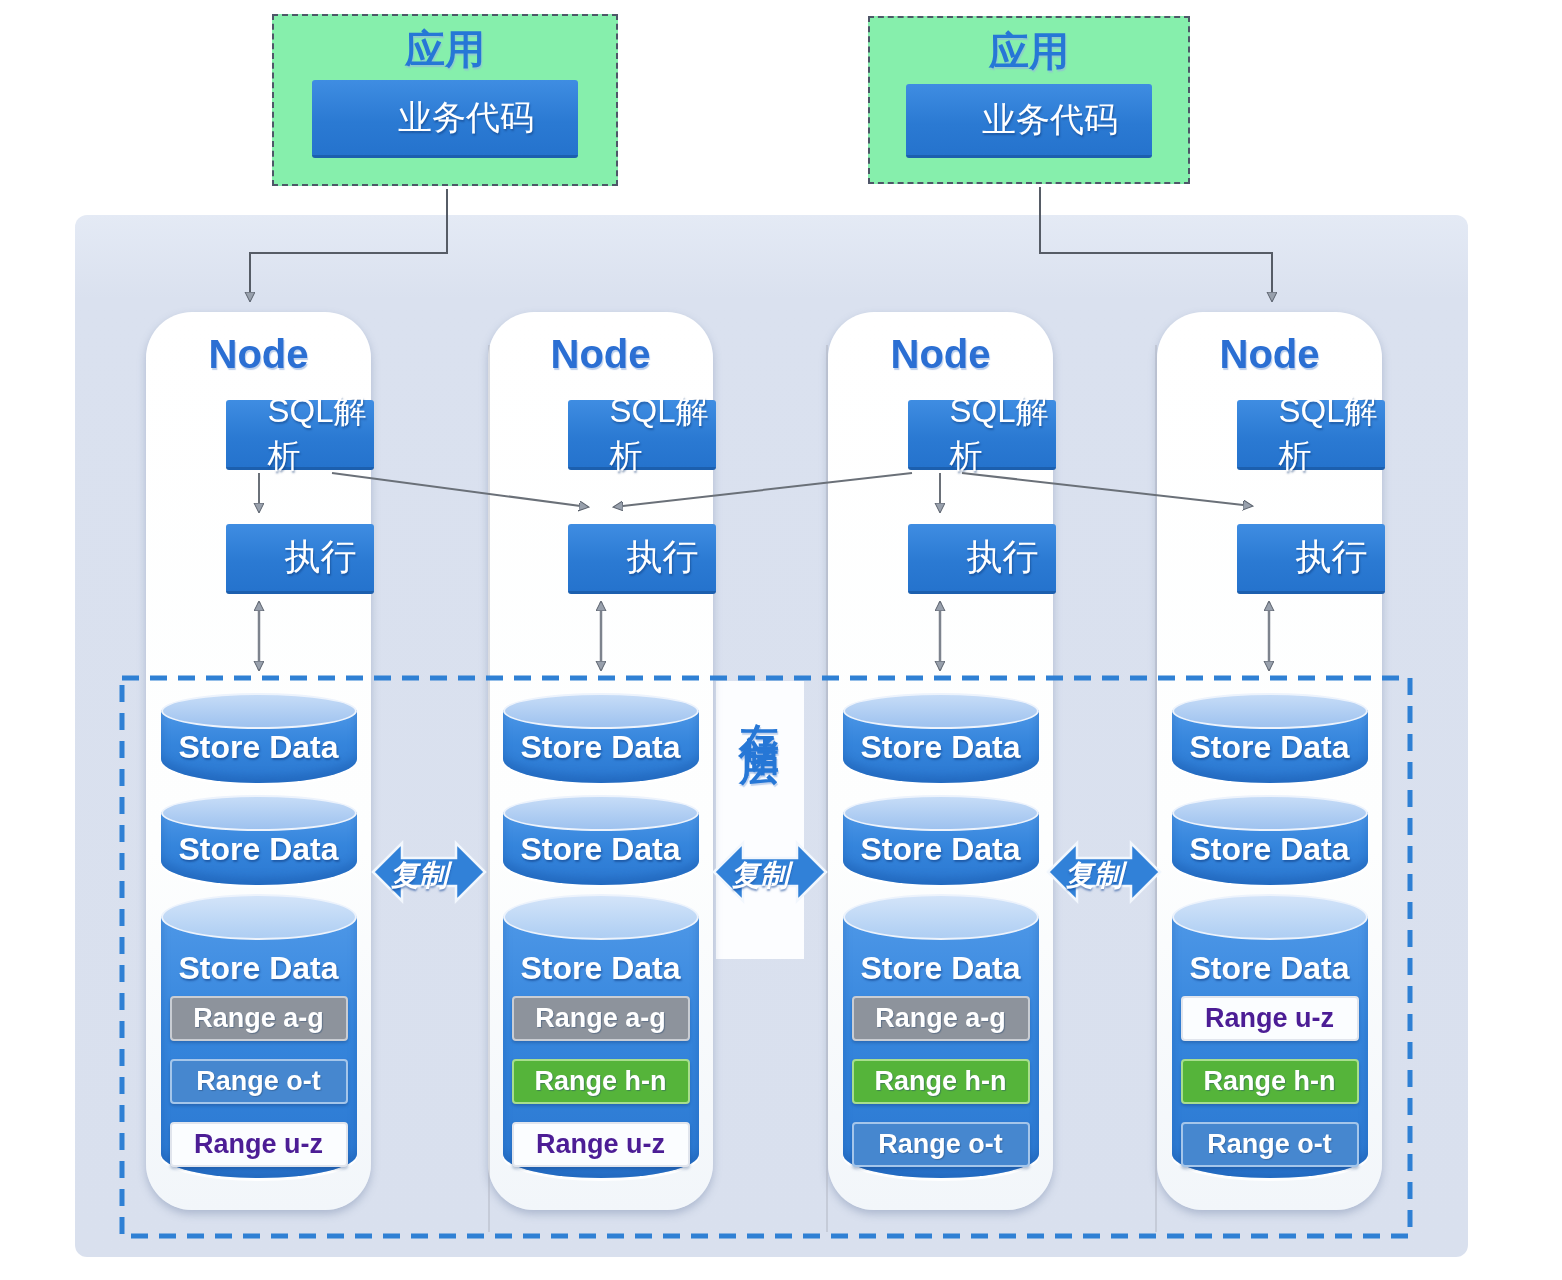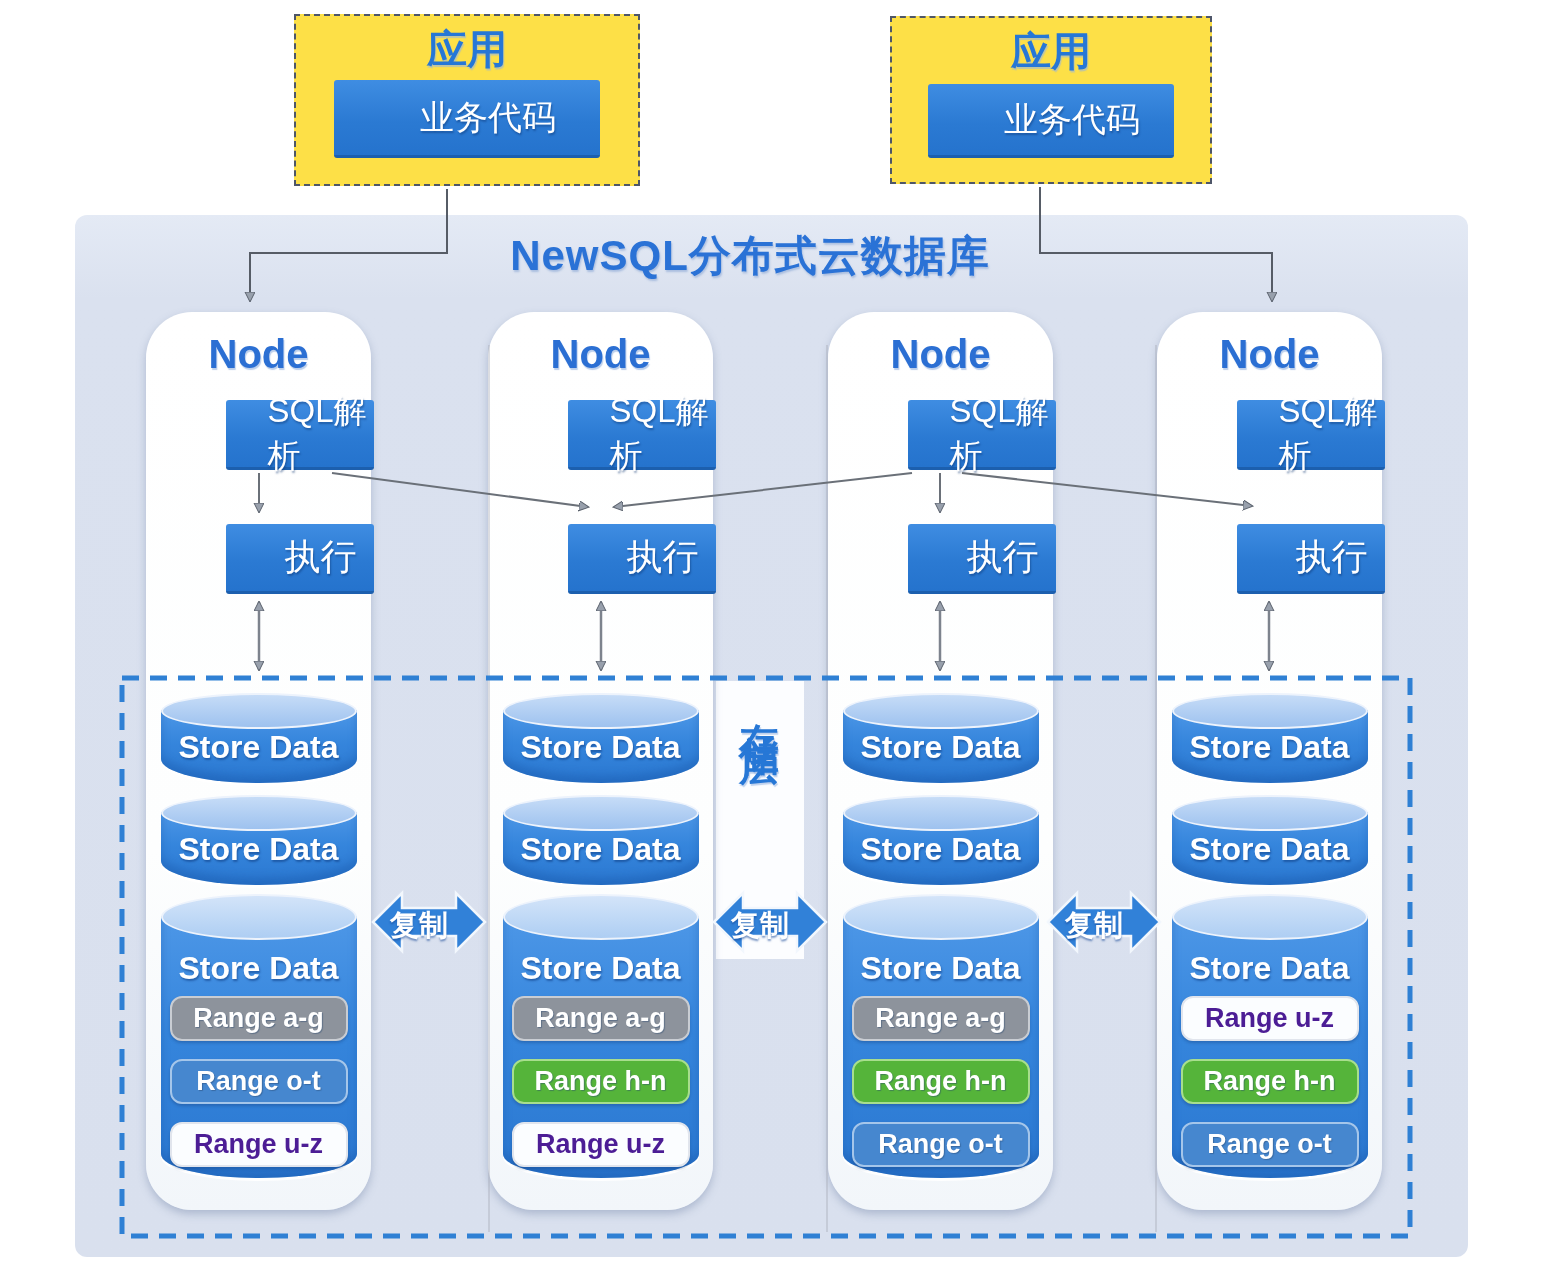--- a/index.html
+++ b/index.html
@@ -15,22 +15,22 @@
     border-radius:12px; z-index:0;
   }
   .diagram-title {
     position:absolute; left:0; top:228px; width:1500px; text-align:center;
     font-size:42px; font-weight:bold; color:#2a72d6; z-index:2;
     text-shadow:1px 2px 2px rgba(130,160,210,.55); letter-spacing:1px;
   }
 
   
   .app-box {
-    position:absolute; background:#fde047; border:2px dashed #4e5668;
-    box-sizing:border-box; z-index:3;margin-left:22px;
+    position:absolute; background:#86efac; border:2px dashed #4e5668;
+    box-sizing:border-box; z-index:3;
   }
   .app1 { left:272px; top:14px; width:346px; height:172px; }
   .app2 { left:868px; top:16px; width:322px; height:168px; }
   .app-title {
     margin-top:6px; text-align:center; font-size:40px; font-weight:bold;
     color:#2677d6; text-shadow:1px 2px 1px rgba(150,180,225,.6);
   }
   .bluebox {
     background:linear-gradient(180deg,#3f8de2 0%,#2b7ad3 55%,#2573cd 100%);
     border-bottom:3px solid #1c5fae; border-radius:3px; color:#ffffff;
@@ -82,21 +82,21 @@
   .small2 { top:483px; height:90px; }
   .small .clabel, .small2 .clabel { top:36px; }
   .big { top:582px; height:284px; }
   .big .ctop  { height:46px; background:linear-gradient(180deg,#d3e4f9 0%,#aecef3 100%); }
   .big .cbody { top:22px; }
   .big .clabel{ top:56px; }
 
   
   .pill {
     position:absolute; left:50%; transform:translateX(-50%);
-    width:178px; height:45px; border-radius:12px; border:2px solid;
+    width:178px; height:45px; border-radius:4px; border:2px solid;
     box-sizing:border-box; display:flex; align-items:center; justify-content:center;
     font-size:27px; font-weight:bold; color:#ffffff; z-index:3;
     text-shadow:1px 1px 1px rgba(40,70,110,.45);
     box-shadow:0 2px 3px rgba(20,60,120,.35);
   }
   .p1 { top:102px; } .p2 { top:165px; } .p3 { top:228px; }
   .v-gray  { background:#8d939c; border-color:#c9cdd3; }
   .v-blue  { background:#4687cf; border-color:#a5c6ea; }
   .v-green { background:#55b43a; border-color:#a8de8d; }
   .v-white { background:#fbfdff; border-color:#e1e5ed; color:#4c1d95; text-shadow:none; }
@@ -106,39 +106,38 @@
     position:absolute; left:716px; top:681px; width:88px; height:278px;
     background:#fcfdff; z-index:1;
   }
   .storage-label {
     position:absolute; left:50%; transform:translateX(-50%); top:10px;
     writing-mode:vertical-rl; font-size:40px; font-weight:bold; color:#2677d6;
     letter-spacing:13px; text-shadow:1px 2px 1px rgba(150,180,225,.6);
   }
 
   
-  .rep { position:absolute; top:885px; width:96px; height:74px; z-index:6; }
+  .rep { position:absolute; top:835px; width:96px; height:74px; z-index:6;font-style:italic; }
   .rep-a { left:371px; } .rep-b { left:712px; } .rep-c { left:1046px; }
   .rep svg { position:absolute; left:0; top:0; }
   .rep .rep-label {
     position:absolute; width:100%; text-align:center; top:21px;
     font-size:29px; font-weight:bold; color:#ffffff; z-index:2;
     text-shadow:0 2px 2px rgba(20,70,150,.55);
   }
 
   
   .overlay { position:absolute; left:0; top:0; z-index:5; pointer-events:none; }
 </style>
 </head>
 <body>
 
 <div class="canvas">
 
   <div class="container"></div>
-  <div class="diagram-title">NewSQL分布式云数据库</div>
 
   <div class="storage-strip">
     <div class="storage-label">存储层</div>
   </div>
 
   <div class="node-card c1">
     <div class="node-title">Node</div>
     <div class="nbox sql bluebox">SQL解析</div>
     <div class="nbox exec bluebox">执行</div>
     <div class="cyl small">

